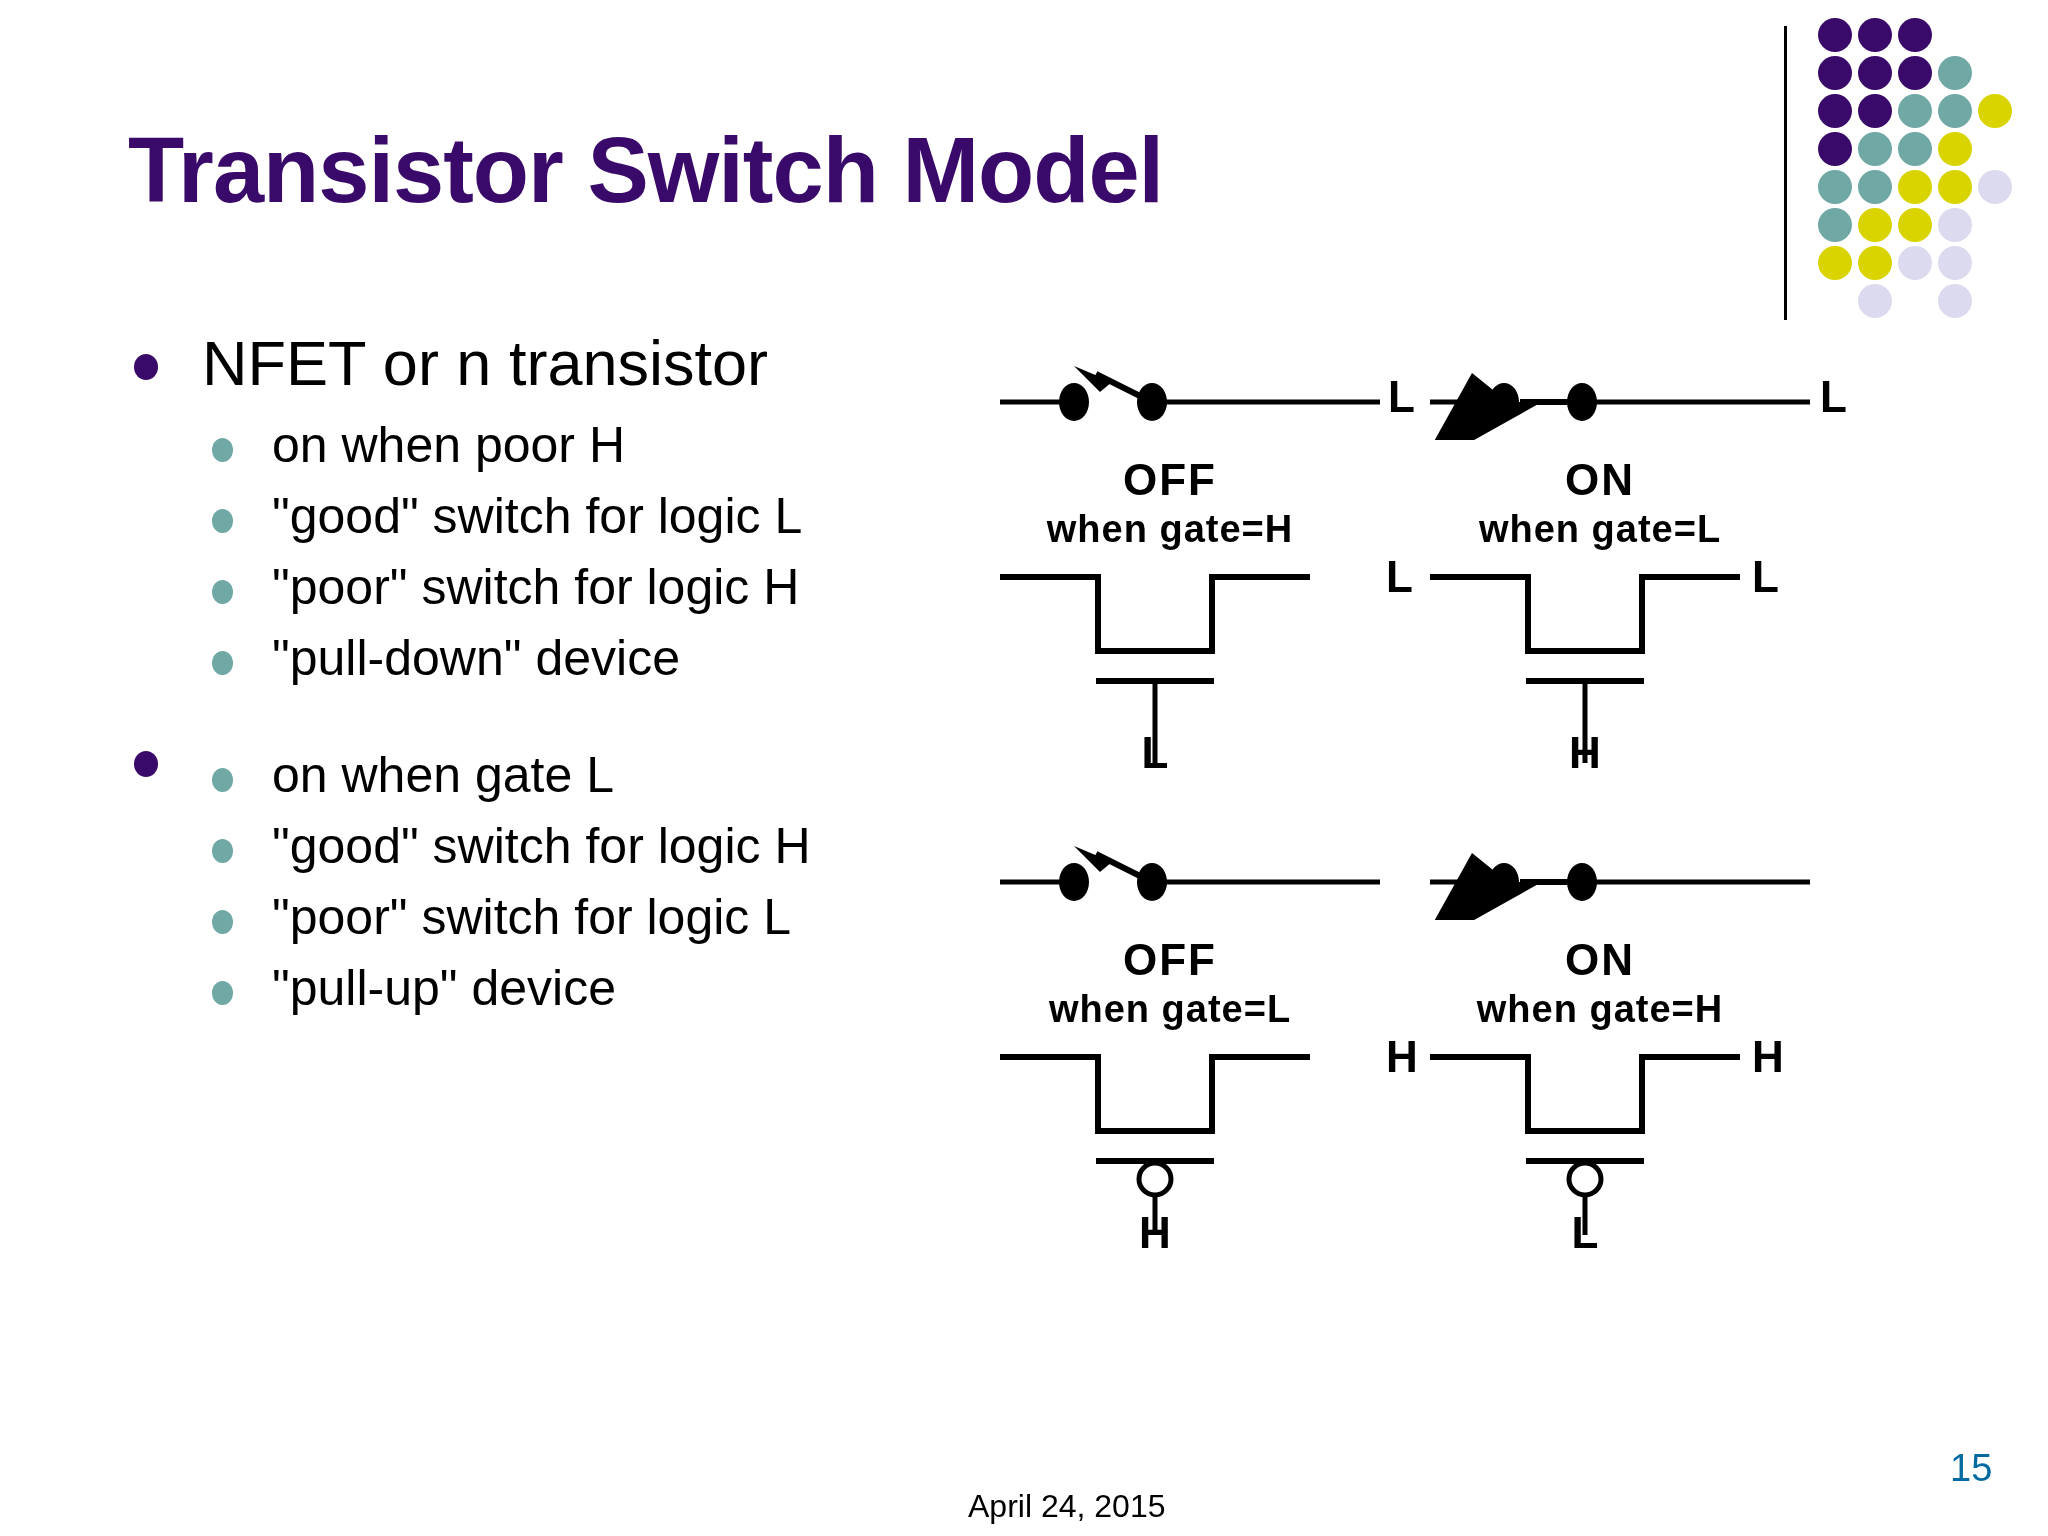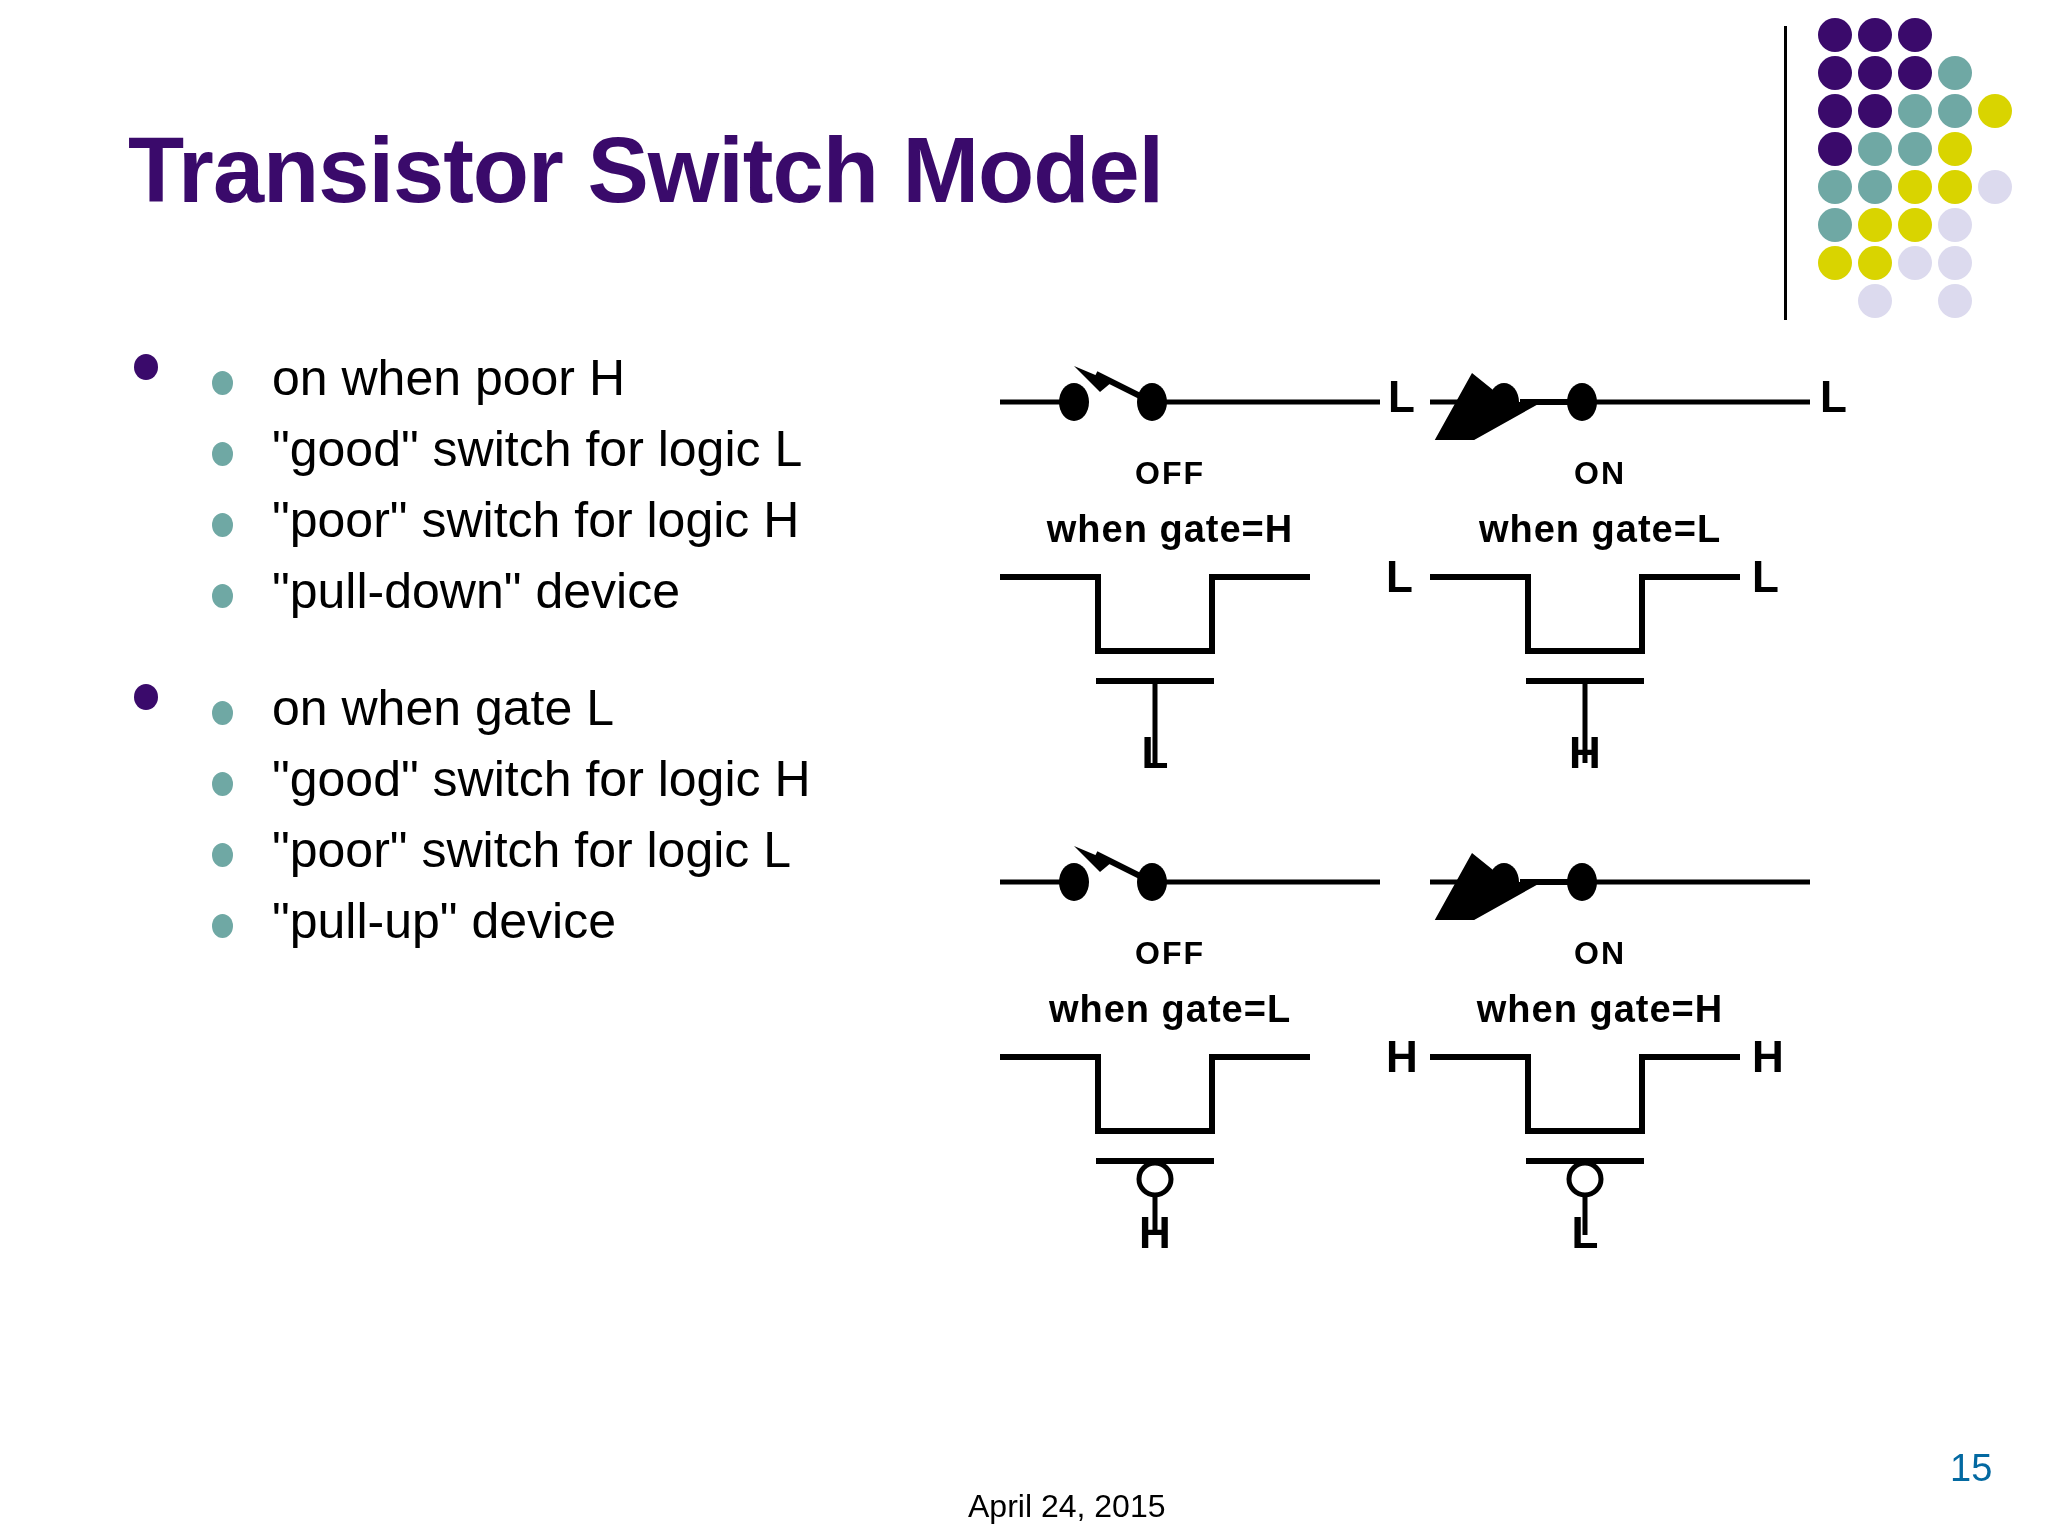--- a/index.html
+++ b/index.html
@@ -106,21 +106,21 @@
   }
   .dlabel {
     position: absolute;
     font-size: 38px;
     font-weight: bold;
     color: #000000;
     white-space: nowrap;
     letter-spacing: 1px;
   }
   .dlabel.big {
-    font-size: 32px;
+    font-size: 44px;
     letter-spacing: 2px;
   }
   .termlabel {
     position: absolute;
     font-size: 44px;
     font-weight: bold;
     color: #000000;
     white-space: nowrap;
   }
 
@@ -189,20 +189,21 @@
       <div class="logo-dot" style="left: 40px; top: 266px; background: rgb(220, 218, 238);"></div>
       <div class="logo-dot" style="left: 120px; top: 266px; background: rgb(220, 218, 238);"></div>
     </div>
 
   <div id="title">Transistor Switch Model</div>
 
   <div id="bullets">
 
     <div class="lvl1">
       <span class="bdot"></span>
+      <span>NFET or n transistor</span>
     </div>
 
     <div class="lvl2 sub-first">
       <span class="bdot"></span>
       <span>on when poor H</span>
     </div>
     <div class="lvl2">
       <span class="bdot"></span>
       <span>"good" switch for logic L</span>
     </div>

